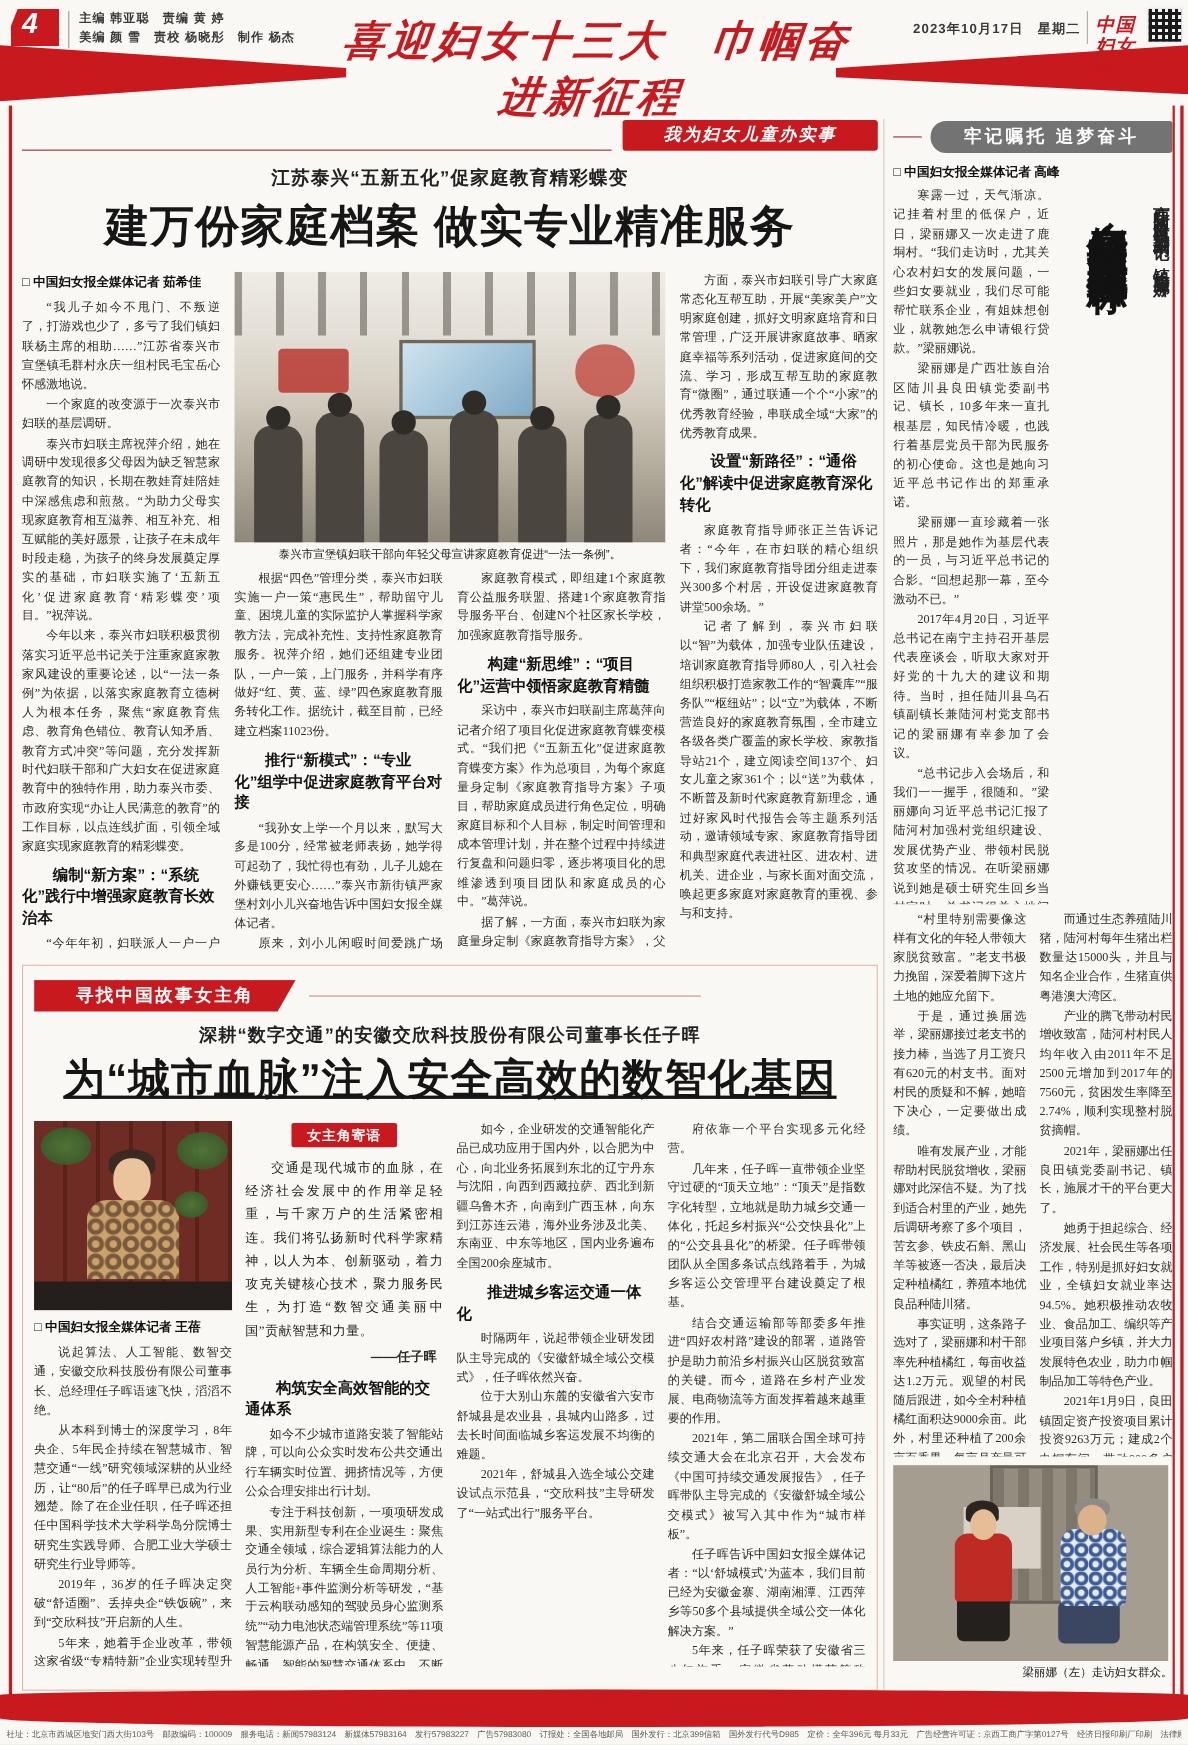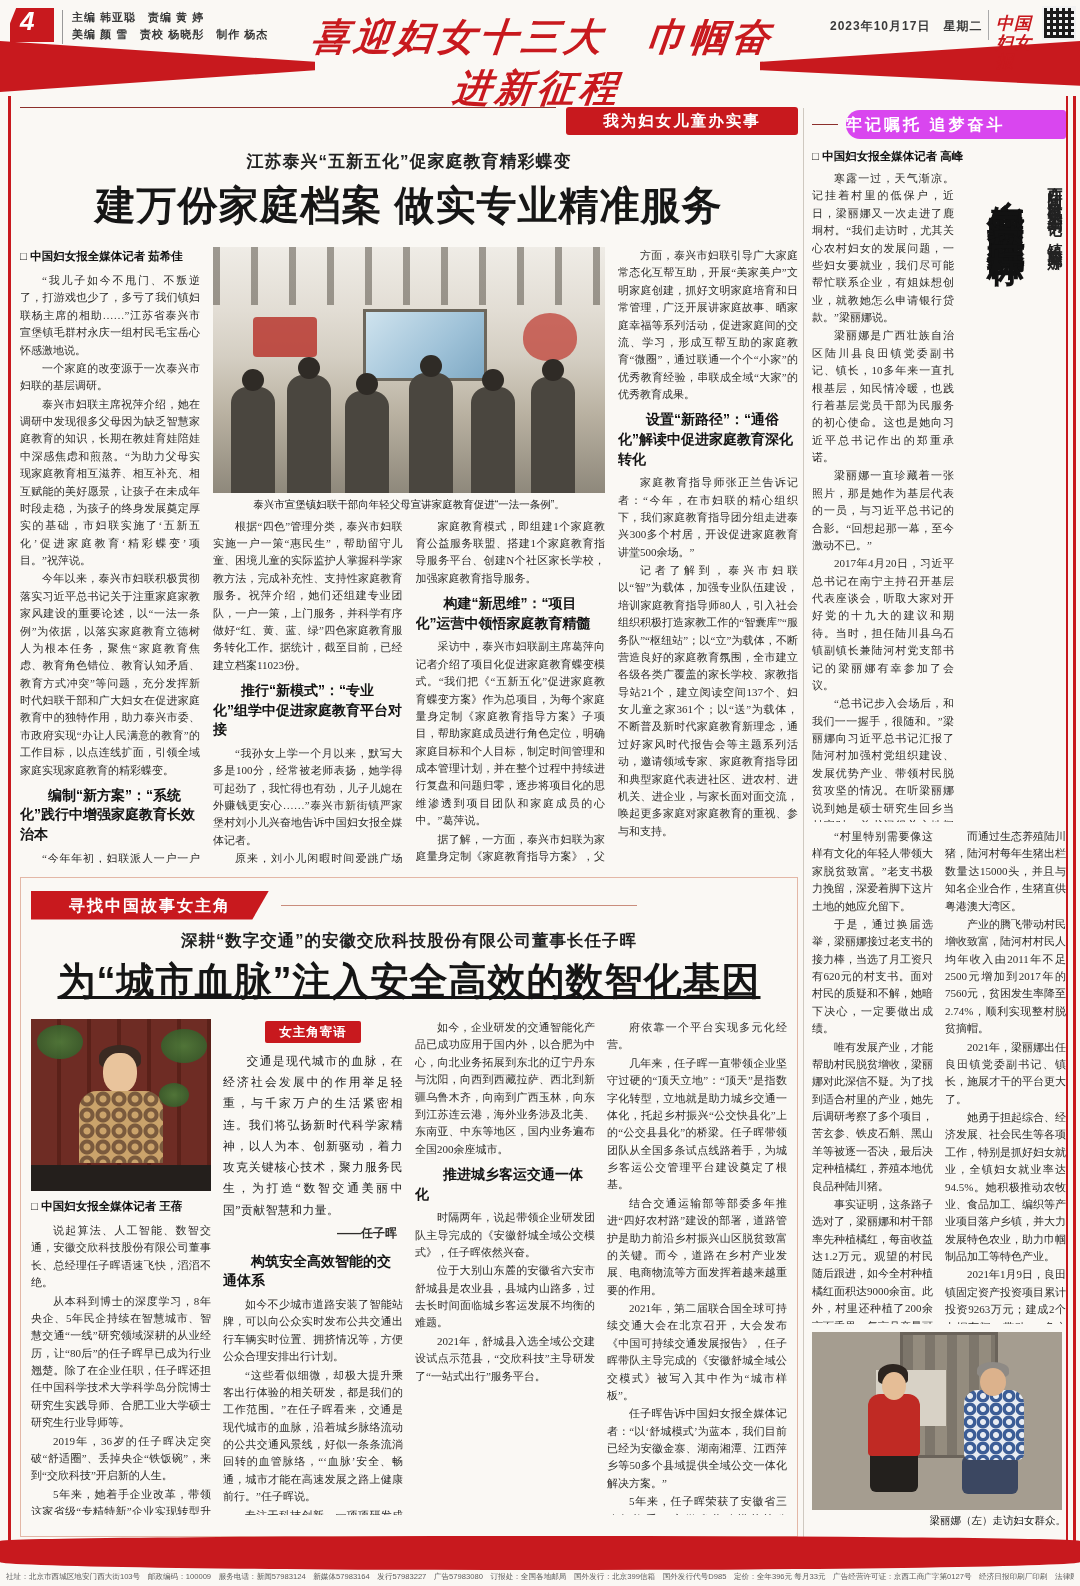--- a/index.html
+++ b/index.html
@@ -30,21 +30,21 @@
   .edge-l{position:absolute;left:8px;top:96px;width:3px;height:1446px;background:#c8191e;}
   .edge-r1{position:absolute;left:1066px;top:96px;width:2px;height:1446px;background:#c8191e;}
   .edge-r2{position:absolute;left:1073px;top:96px;width:3px;height:1446px;background:#c8191e;}
   .vdiv{position:absolute;left:803px;top:108px;width:1px;height:1432px;background:#cfc9c0;}
   
   .para{margin:0 0 1px;font-size:11px;line-height:1.58;text-align:justify;text-indent:2em;color:#2e2d2b;font-family:Liberation Serif, serif;}
   .sub{margin:7px 0 5px;font-size:14px;font-weight:900;line-height:1.4;text-indent:2em;color:#141414;}
   .byline{margin:2px 0 8px;font-size:11.5px;font-weight:700;color:#111;}
   
   .main{position:absolute;left:20px;top:95px;width:778px;}
-  .badge-row{display:flex;align-items:flex-start;margin-top:12px;height:30px;}
+  .badge-row{display:flex;align-items:flex-end;margin-top:12px;height:30px;font-style:italic;}
   .badge-row .rule{flex:1;height:1px;background:#8c2f2b;}
   .badge-a{width:232px;margin-left:10px;background:#c8191e;color:#fff;font-size:15.5px;font-weight:900;
       text-align:center;line-height:28px;border-radius:3px;letter-spacing:2px;}
   .kicker-a{margin-top:13px;text-align:center;font-size:17px;font-weight:700;color:#222;letter-spacing:1px;}
   .headline-a{margin-top:5px;text-align:center;font-size:40px;font-weight:900;color:#161616;letter-spacing:1px;}
   .cols-a{margin-top:14px;height:616px;display:flex;gap:13px;overflow:hidden;}
   .col-narrow{width:180px;overflow:hidden;}
   .col-mid{width:392px;display:flex;flex-direction:column;overflow:hidden;}
   .mid-cols{display:flex;gap:13px;margin-top:6px;flex:1;overflow:hidden;}
   .mid-cols>div{flex:1;overflow:hidden;}
@@ -83,21 +83,21 @@
   
   .quote-badge{width:96px;margin:2px auto 8px;background:#c8191e;color:#fff;font-size:12.5px;font-weight:900;
       text-align:center;line-height:22px;border-radius:2px;letter-spacing:1px;}
   .quote-text{font-family:"Liberation Serif","DejaVu Serif",serif;font-size:11.8px;line-height:1.8;color:#222;
       text-align:justify;text-indent:2em;letter-spacing:.5px;}
   .quote-sign{text-align:right;font-size:12px;font-weight:700;margin:4px 6px 10px 0;}
   
   .sidebar{position:absolute;left:812px;top:95px;width:254px;}
   .badge-row-s{display:flex;align-items:center;margin-top:14px;height:30px;}
   .badge-row-s .rule{width:26px;height:1px;background:#8c2f2b;}
-  .badge-s{flex:1;margin-left:8px;background:#d946ef;color:#fff;font-size:16px;font-weight:900;text-align:left;
+  .badge-s{flex:1;margin-left:8px;background:#737373;color:#fff;font-size:16px;font-weight:900;text-align:center;
       line-height:29px;border-radius:14px 3px 3px 14px;letter-spacing:3px;}
   .sb-byline{margin:10px 0 6px;font-size:11.5px;font-weight:700;color:#111;}
   .sb-top{display:flex;gap:5px;height:652px;overflow:hidden;}
   .sb-cola{width:142px;overflow:hidden;}
   .sb-headline{width:66px;writing-mode:vertical-rl;font-size:38px;font-weight:900;color:#121212;
       letter-spacing:3px;line-height:1.05;overflow:hidden;}
   .sb-kicker{width:34px;writing-mode:vertical-rl;font-size:15px;font-weight:700;color:#222;
       letter-spacing:3px;line-height:1.2;overflow:hidden;padding-top:4px;}
   .sb-bottom{display:flex;gap:12px;height:496px;margin-top:6px;overflow:hidden;}
   .sb-bottom>div{flex:1;overflow:hidden;}
@@ -241,21 +241,20 @@
               <p class="para">5年来，她着手企业改革，带领这家省级“专精特新”企业实现转型升级，推动“数字大交通”的产业化进程；她专注科创研发，以每年至少主持、参与一项省部级科研项目的强度推进研发，多项成果补充了行业技术短板；她投身美好乡村交通建设，以科技兴产业，以产业促进乡村振兴。</p>
             </div>
         </div>
         <div>
           <div class="quote-badge">女主角寄语</div>
           <div class="quote-text">交通是现代城市的血脉，在经济社会发展中的作用举足轻重，与千家万户的生活紧密相连。我们将弘扬新时代科学家精神，以人为本、创新驱动，着力攻克关键核心技术，聚力服务民生，为打造“数智交通美丽中国”贡献智慧和力量。</div>
           <div class="quote-sign">——任子晖</div>
           <div>
               <h3 class="sub">构筑安全高效智能的交通体系</h3>
               <p class="para">如今不少城市道路安装了智能站牌，可以向公众实时发布公共交通出行车辆实时位置、拥挤情况等，方便公众合理安排出行计划。</p>
-              <p class="para">“这些看似细微，却极大提升乘客出行体验的相关研发，都是我们的工作范围。”在任子晖看来，交通是现代城市的血脉，沿着城乡脉络流动的公共交通风景线，好似一条条流淌回转的血管脉络，“‘血脉’安全、畅通，城市才能在高速发展之路上健康前行。”任子晖说。</p>
               <p class="para">专注于科技创新，一项项研发成果、实用新型专利在企业诞生：聚焦交通全领域，综合逻辑算法能力的人员行为分析、车辆全生命周期分析、人工智能+事件监测分析等研发，“基于云构联动感知的驾驶员身心监测系统”“动力电池状态端管理系统”等11项智慧能源产品，在构筑安全、便捷、畅通、智能的智慧交通体系中，不断补足行业短板。</p>
             </div>
         </div>
         <div>
             <div>
               <p class="para">如今，企业研发的交通智能化产品已成功应用于国内外，以合肥为中心，向北业务拓展到东北的辽宁丹东与沈阳，向西到西藏拉萨、西北到新疆乌鲁木齐，向南到广西玉林，向东到江苏连云港，海外业务涉及北美、东南亚、中东等地区，国内业务遍布全国200余座城市。</p>
               <h3 class="sub">推进城乡客运交通一体化</h3>
               <p class="para">时隔两年，说起带领企业研发团队主导完成的《安徽舒城全域公交模式》，任子晖依然兴奋。</p>
               <p class="para">位于大别山东麓的安徽省六安市舒城县是农业县，县城内山路多，过去长时间面临城乡客运发展不均衡的难题。</p>
               <p class="para">2021年，舒城县入选全域公交建设试点示范县，“交欣科技”主导研发了“一站式出行”服务平台。</p>

